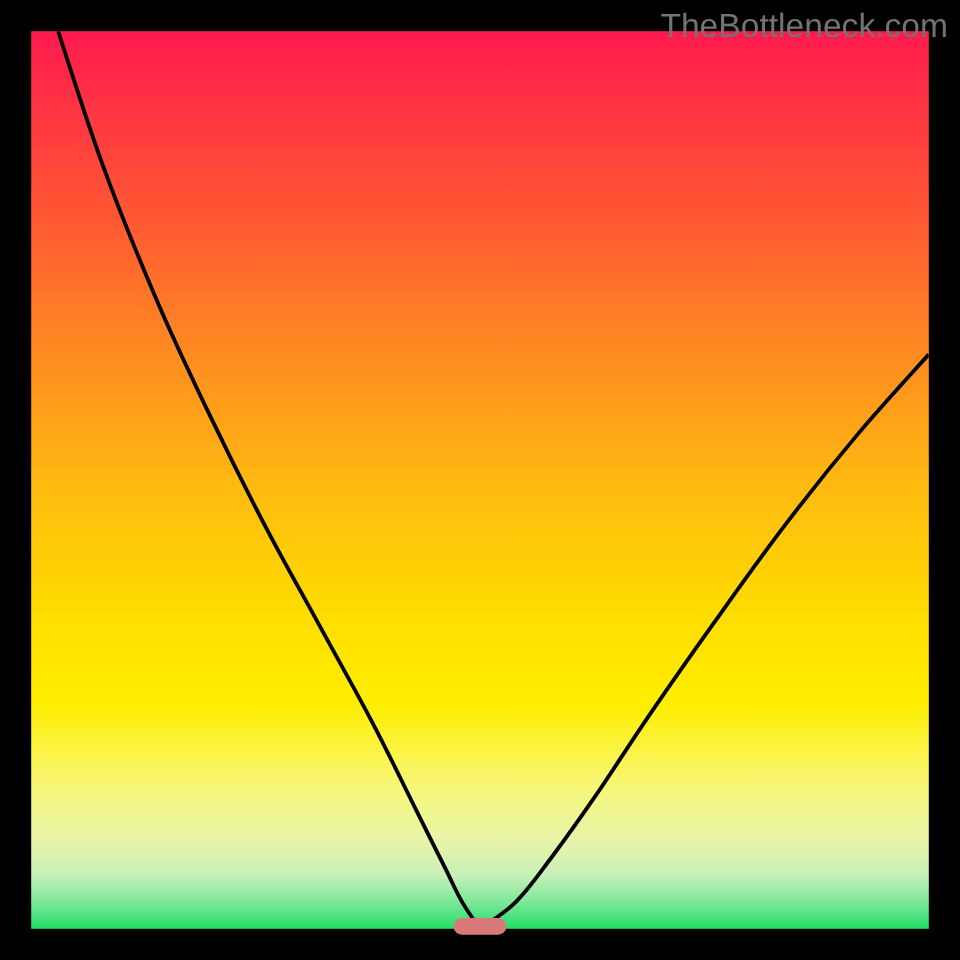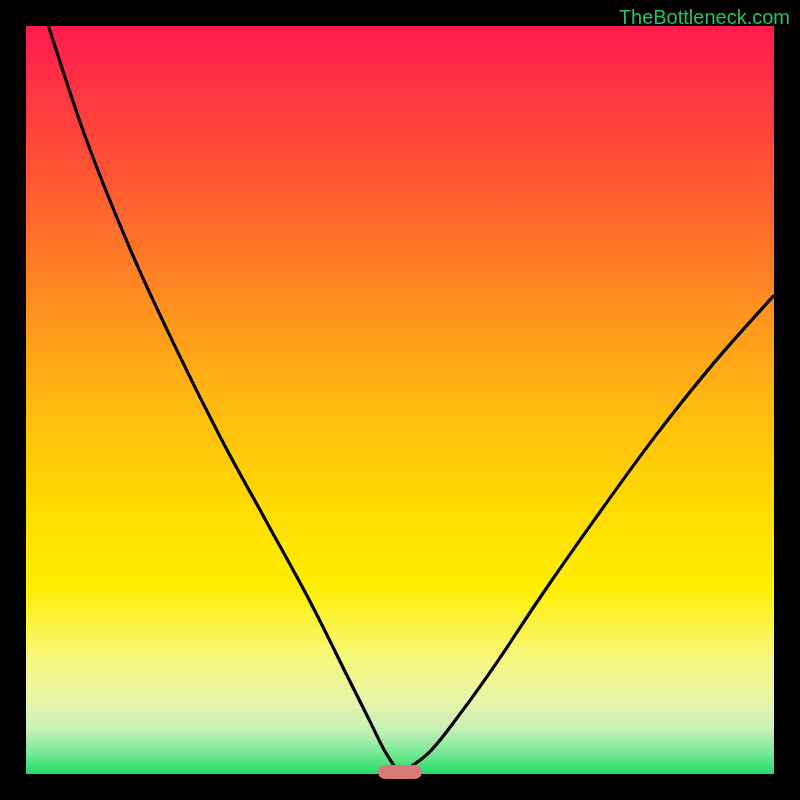--- a/index.html
+++ b/index.html
@@ -28,22 +28,22 @@
       #e8f5a8 90%,
       #c8f0b8 94%,
       #7de89a 97%,
       #22dd66 100%
     );
   }
   .watermark {
     position: absolute;
     top: 6px;
     right: 10px;
-    color: #22c55e;
-    font-size: 20px;
+    color: #737373;
+    font-size: 28px;
     font-weight: 500;
     z-index: 10;
   }
   .curve-svg {
     position: absolute;
     left: 26px;
     top: 26px;
     width: 748px;
     height: 748px;
     z-index: 5;

